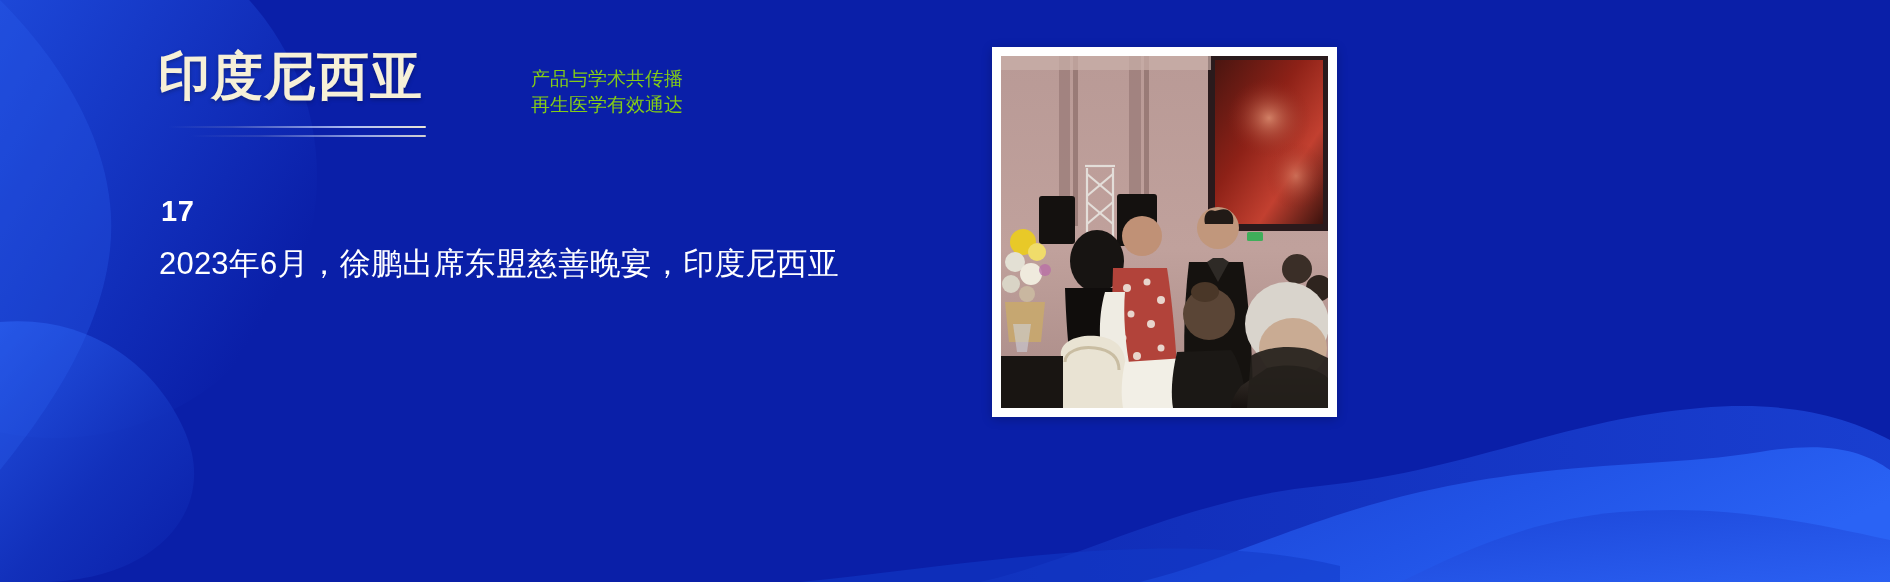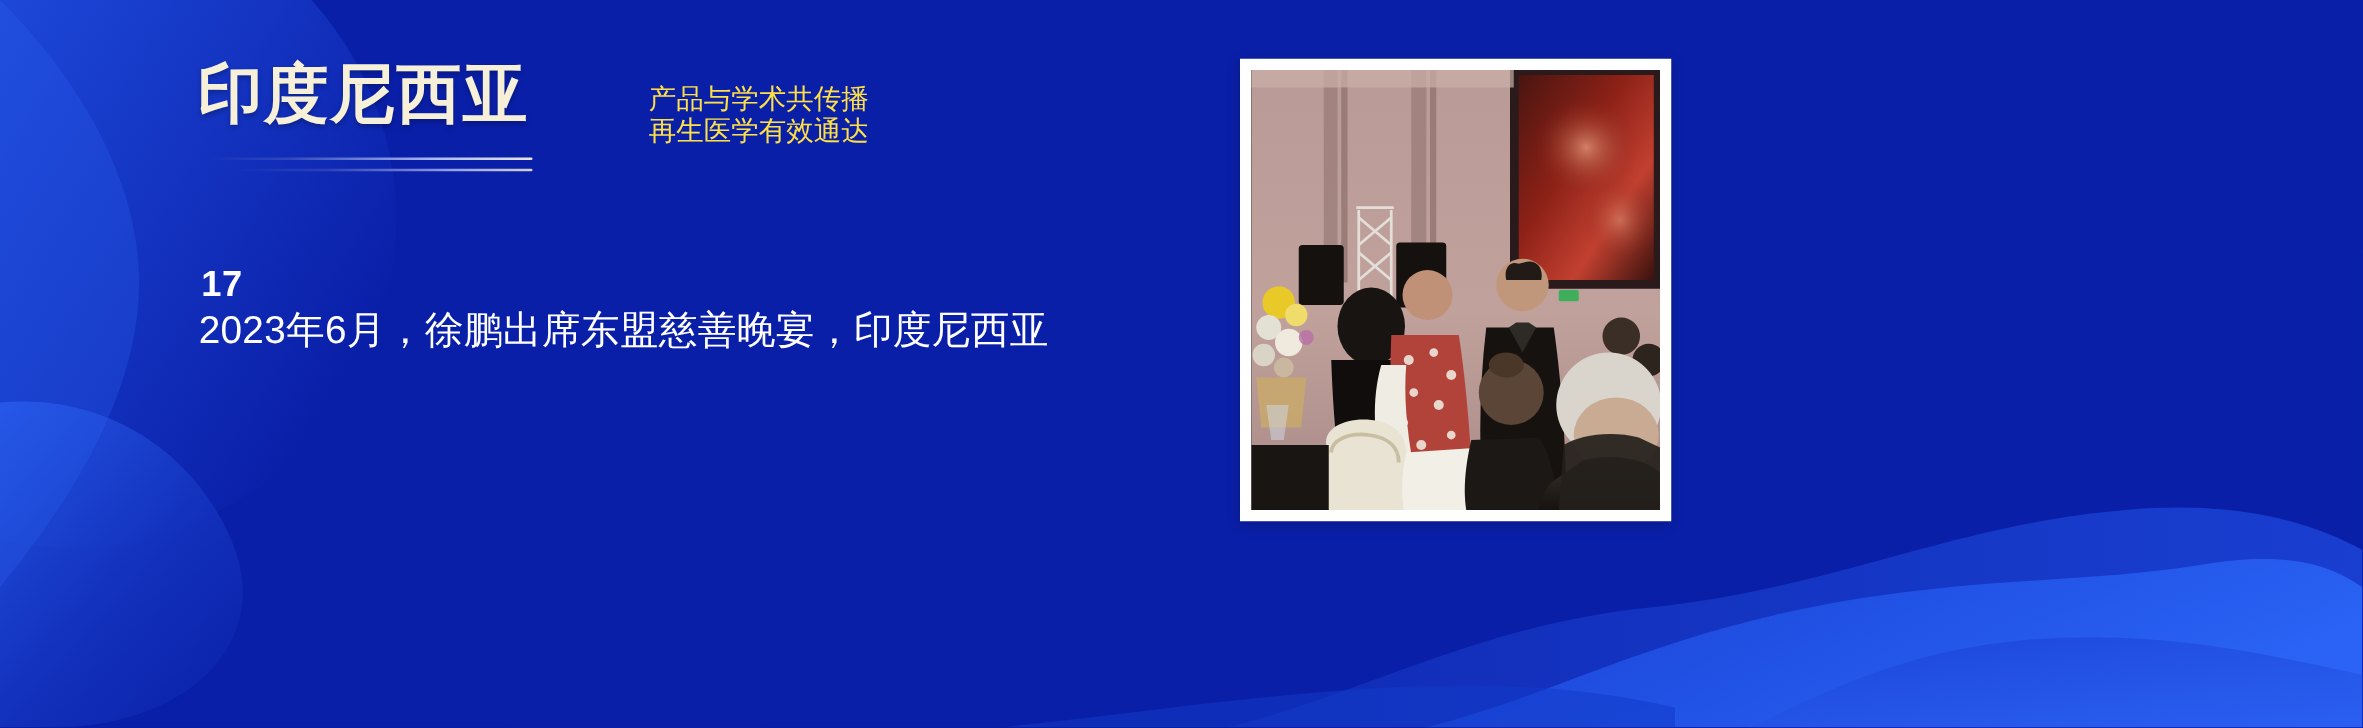--- a/index.html
+++ b/index.html
@@ -35,29 +35,29 @@
     width:258px;
     background:linear-gradient(90deg,rgba(246,240,216,0) 0%,rgba(246,240,216,.15) 25%,rgba(200,215,255,.85) 70%,rgba(246,240,216,.95) 100%);
   }
   .rule.r2{
     width:236px;margin-left:22px;
     background:linear-gradient(90deg,rgba(246,240,216,0) 0%,rgba(246,240,216,.12) 30%,rgba(200,215,255,.7) 72%,rgba(246,240,216,.85) 100%);
   }
 
   
   .subtitle-block{
-    position:absolute;left:519px;top:66px;
-    color:#fde047;font-size:22px;line-height:26px;
+    position:absolute;left:531px;top:66px;
+    color:#84cc16;font-size:19px;line-height:26px;
     white-space:nowrap;
   }
   .subtitle-line{display:block;}
 
   
   .index-number{
-    position:absolute;left:161px;top:214px;
+    position:absolute;left:161px;top:197px;
     color:#ffffff;font-size:29px;font-weight:bold;line-height:1;
     letter-spacing:.5px;
   }
   .body-text{
     position:absolute;left:159px;top:244px;
     width:720px;
     color:#ffffff;font-size:31px;line-height:40px;
     letter-spacing:.2px;
   }
   .body-line{display:block;white-space:nowrap;}

